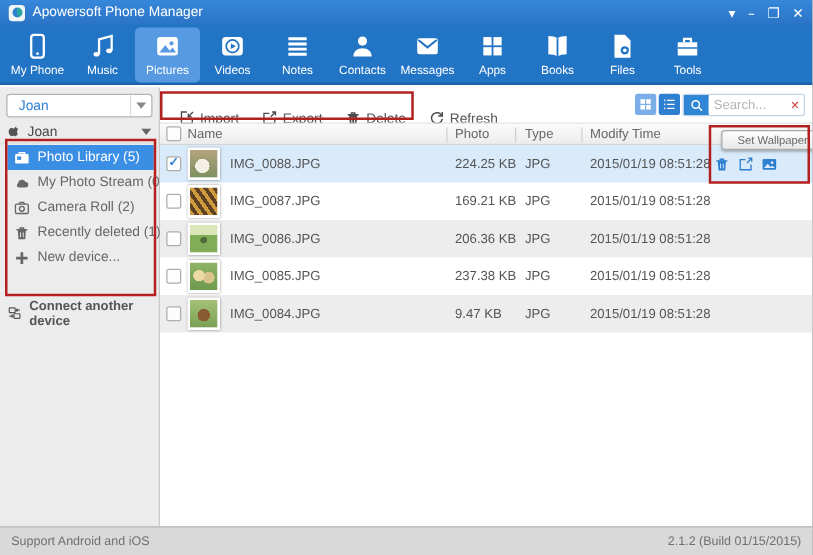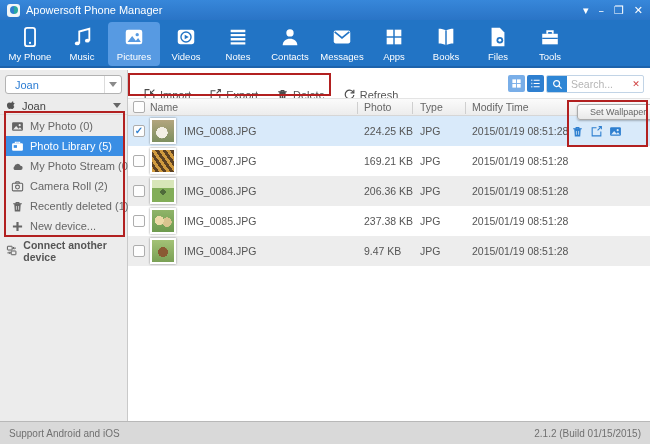--- a/index.html
+++ b/index.html
@@ -248,28 +248,20 @@
         </span>
     </div>
     <div class="device-header">
       <svg viewBox="0 0 24 24" fill="currentColor">
           <path d="M16.5 3c.1 1.2-.4 2.3-1.1 3.1-.8.9-2 1.5-3.1 1.4-.1-1.1.5-2.3 1.2-3 .8-.9 2-1.5 3-1.5zM19.4 17.2c-.5 1.2-.8 1.7-1.5 2.8-.9 1.5-2.3 3.3-3.9 3.3-1.5 0-1.9-1-3.8-1s-2.4 1-3.9 1c-1.6 0-2.9-1.6-3.9-3.1C.1 16.3-.2 11.6 1.6 9.1c1.2-1.8 3.2-2.8 5-2.8 1.9 0 3 1 4.6 1 1.5 0 2.4-1 4.6-1 1.6 0 3.3.9 4.5 2.4-3.9 2.2-3.3 7.7-.9 8.5z" transform="scale(0.85) translate(2,0)"></path>
         </svg>
       <span>Joan</span>
       <span class="tri-down"></span>
     </div>
     <div class="side-items">
-      <div class="side-item">
-        <svg viewBox="0 0 24 24">
-            <rect x="2" y="4" width="20" height="16" rx="2" fill="currentColor"></rect>
-            <circle cx="16" cy="9.5" r="2" fill="#ececec"></circle>
-            <path d="M4 17.5l5.5-6.5 4.5 5 2.5-2.5 3.5 4z" fill="#ececec"></path>
-          </svg>
-        <span class="side-label">My Photo (0)</span>
-      </div>
       <div class="side-item active">
         <svg viewBox="0 0 24 24">
             <rect x="2" y="6" width="20" height="14" rx="2" fill="currentColor"></rect>
             <path d="M8 6V4h8v2" stroke="currentColor" stroke-width="2" fill="none"></path>
             <rect x="5" y="9.5" width="6" height="5" fill="#3a8ee4"></rect>
           </svg>
         <span class="side-label">Photo Library (5)</span>
       </div>
       <div class="side-item">
         <svg viewBox="0 0 24 24" fill="currentColor">

